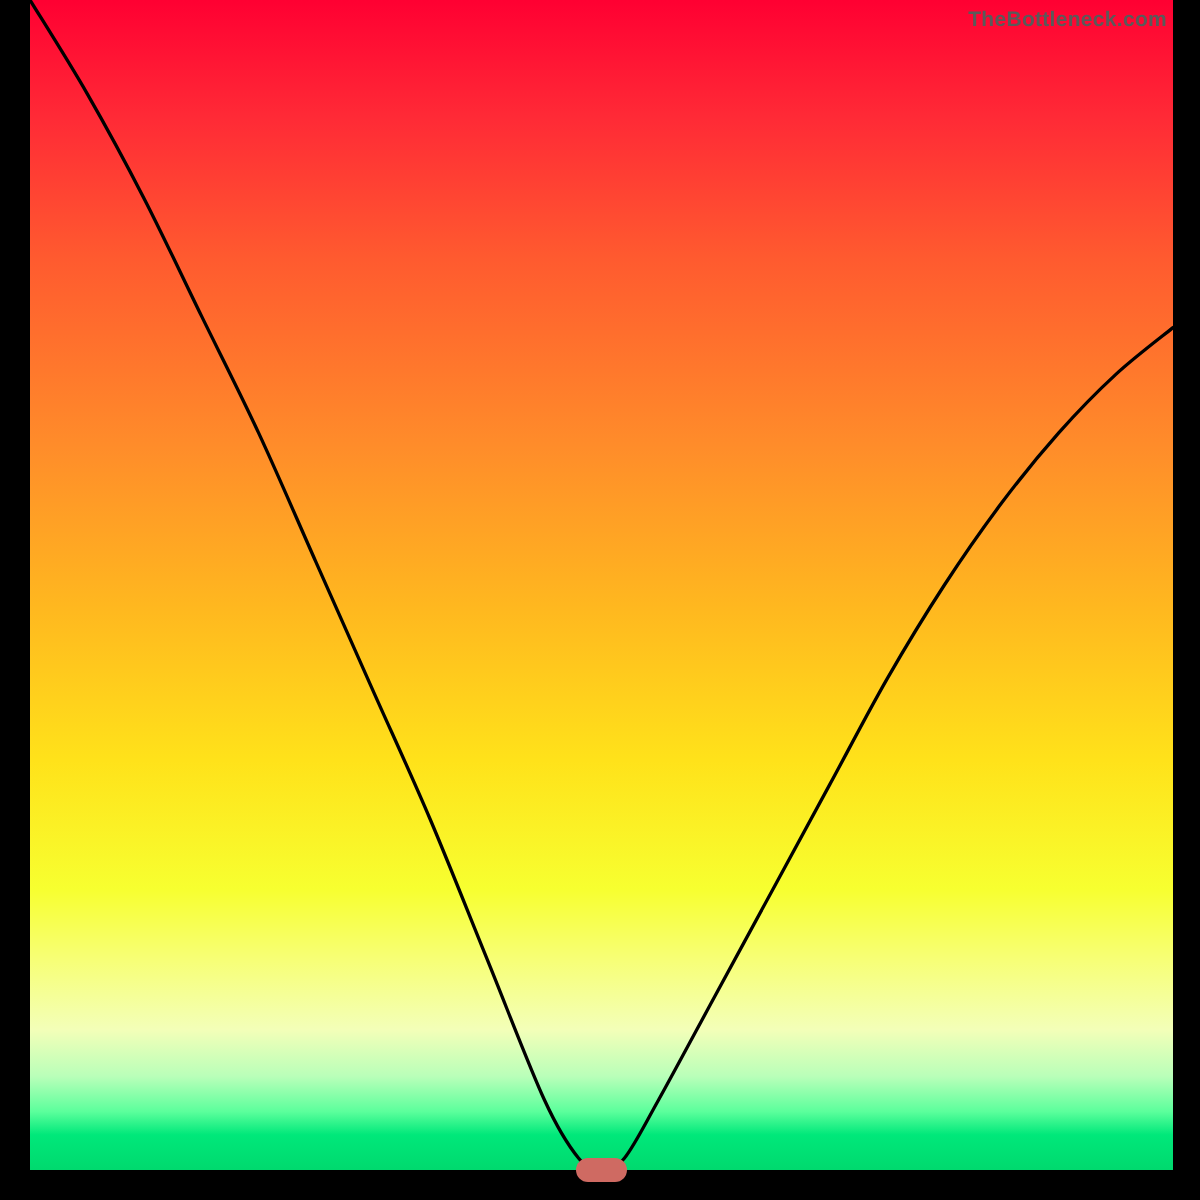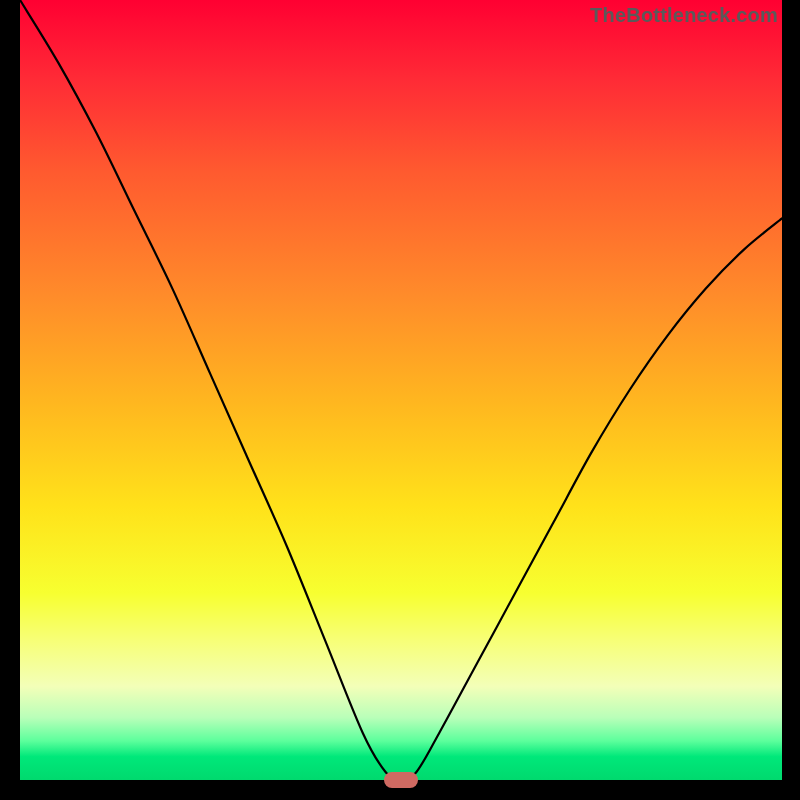--- a/index.html
+++ b/index.html
@@ -30,21 +30,21 @@
       #5cff9c 95%,
       #00e87a 97%,
       #00d96e 100%
     );
   }
   .watermark {
     position: absolute;
     top: 4px;
     right: 22px;
     font-family: Arial, Helvetica, sans-serif;
-    font-size: 20px;
+    font-size: 14px;
     font-weight: 600;
     color: #5a5a5a;
     letter-spacing: 0.2px;
     user-select: none;
   }
   .curve-svg {
     position: absolute;
     left: 0; top: 0;
     width: 100%;
     height: 100%;

